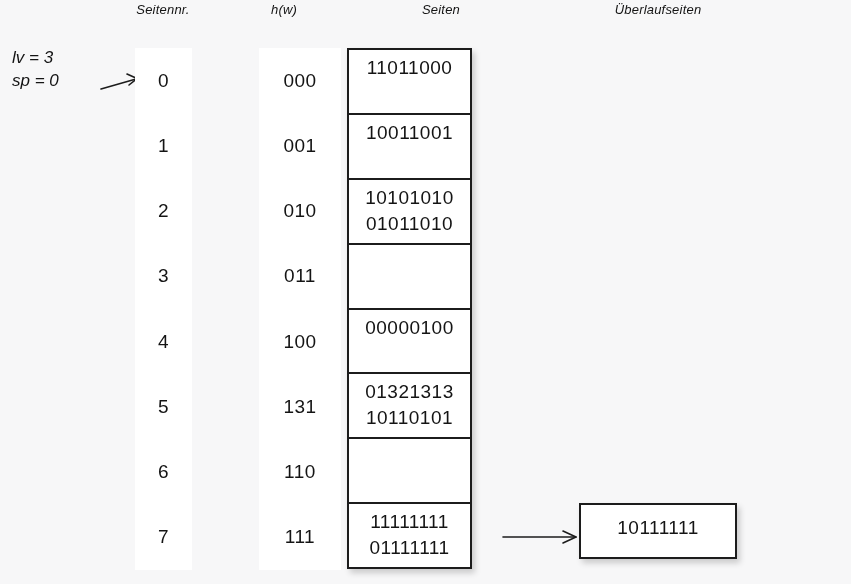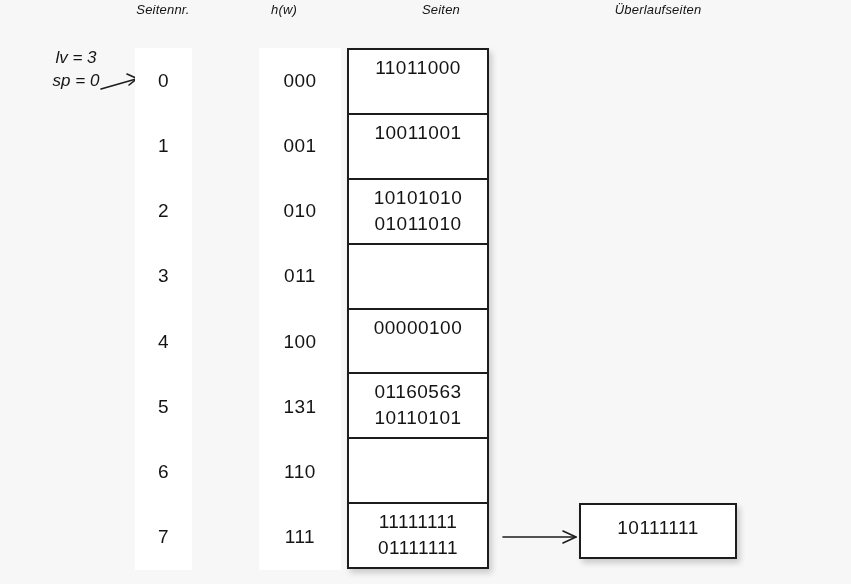--- a/index.html
+++ b/index.html
@@ -25,24 +25,24 @@
     font-style: italic;
     font-size: 13px;
     font-weight: 500;
     letter-spacing: 0.2px;
     white-space: nowrap;
   }
 
   
   .annotation {
     position: absolute;
-    left: 40px;
+    left: 12px;
     top: 46px;
     width: 72px;
-    text-align: center;
+    text-align: left;
     font-style: italic;
     font-size: 17px;
     line-height: 23px;
     white-space: nowrap;
   }
 
   
   .strip {
     position: absolute;
     top: 48px;
@@ -60,21 +60,21 @@
     justify-content: center;
     font-size: 19px;
     letter-spacing: 0.5px;
   }
 
   
   .seiten-box {
     position: absolute;
     left: 347px;
     top: 48px;
-    width: 142px;
+    width: 125px;
     height: 521px;
     background: #ffffff;
     border: 2px solid #1c1c1c;
     box-sizing: border-box;
     display: flex;
     flex-direction: column;
     box-shadow: 3px 4px 6px rgba(0,0,0,0.18);
   }
   .cell {
     flex: 1;
@@ -163,21 +163,21 @@
     </div>
     <div class="cell">
       <div class="val">10101010</div>
       <div class="val">01011010</div>
     </div>
     <div class="cell"></div>
     <div class="cell">
       <div class="val">00000100</div>
     </div>
     <div class="cell">
-      <div class="val">01160563</div>
+      <div class="val">01321313</div>
       <div class="val">10110101</div>
     </div>
     <div class="cell"></div>
     <div class="cell">
       <div class="val">11111111</div>
       <div class="val">01111111</div>
     </div>
   </div>
 
   <svg class="arrow arr2" width="82" height="20" viewBox="0 0 82 20">

